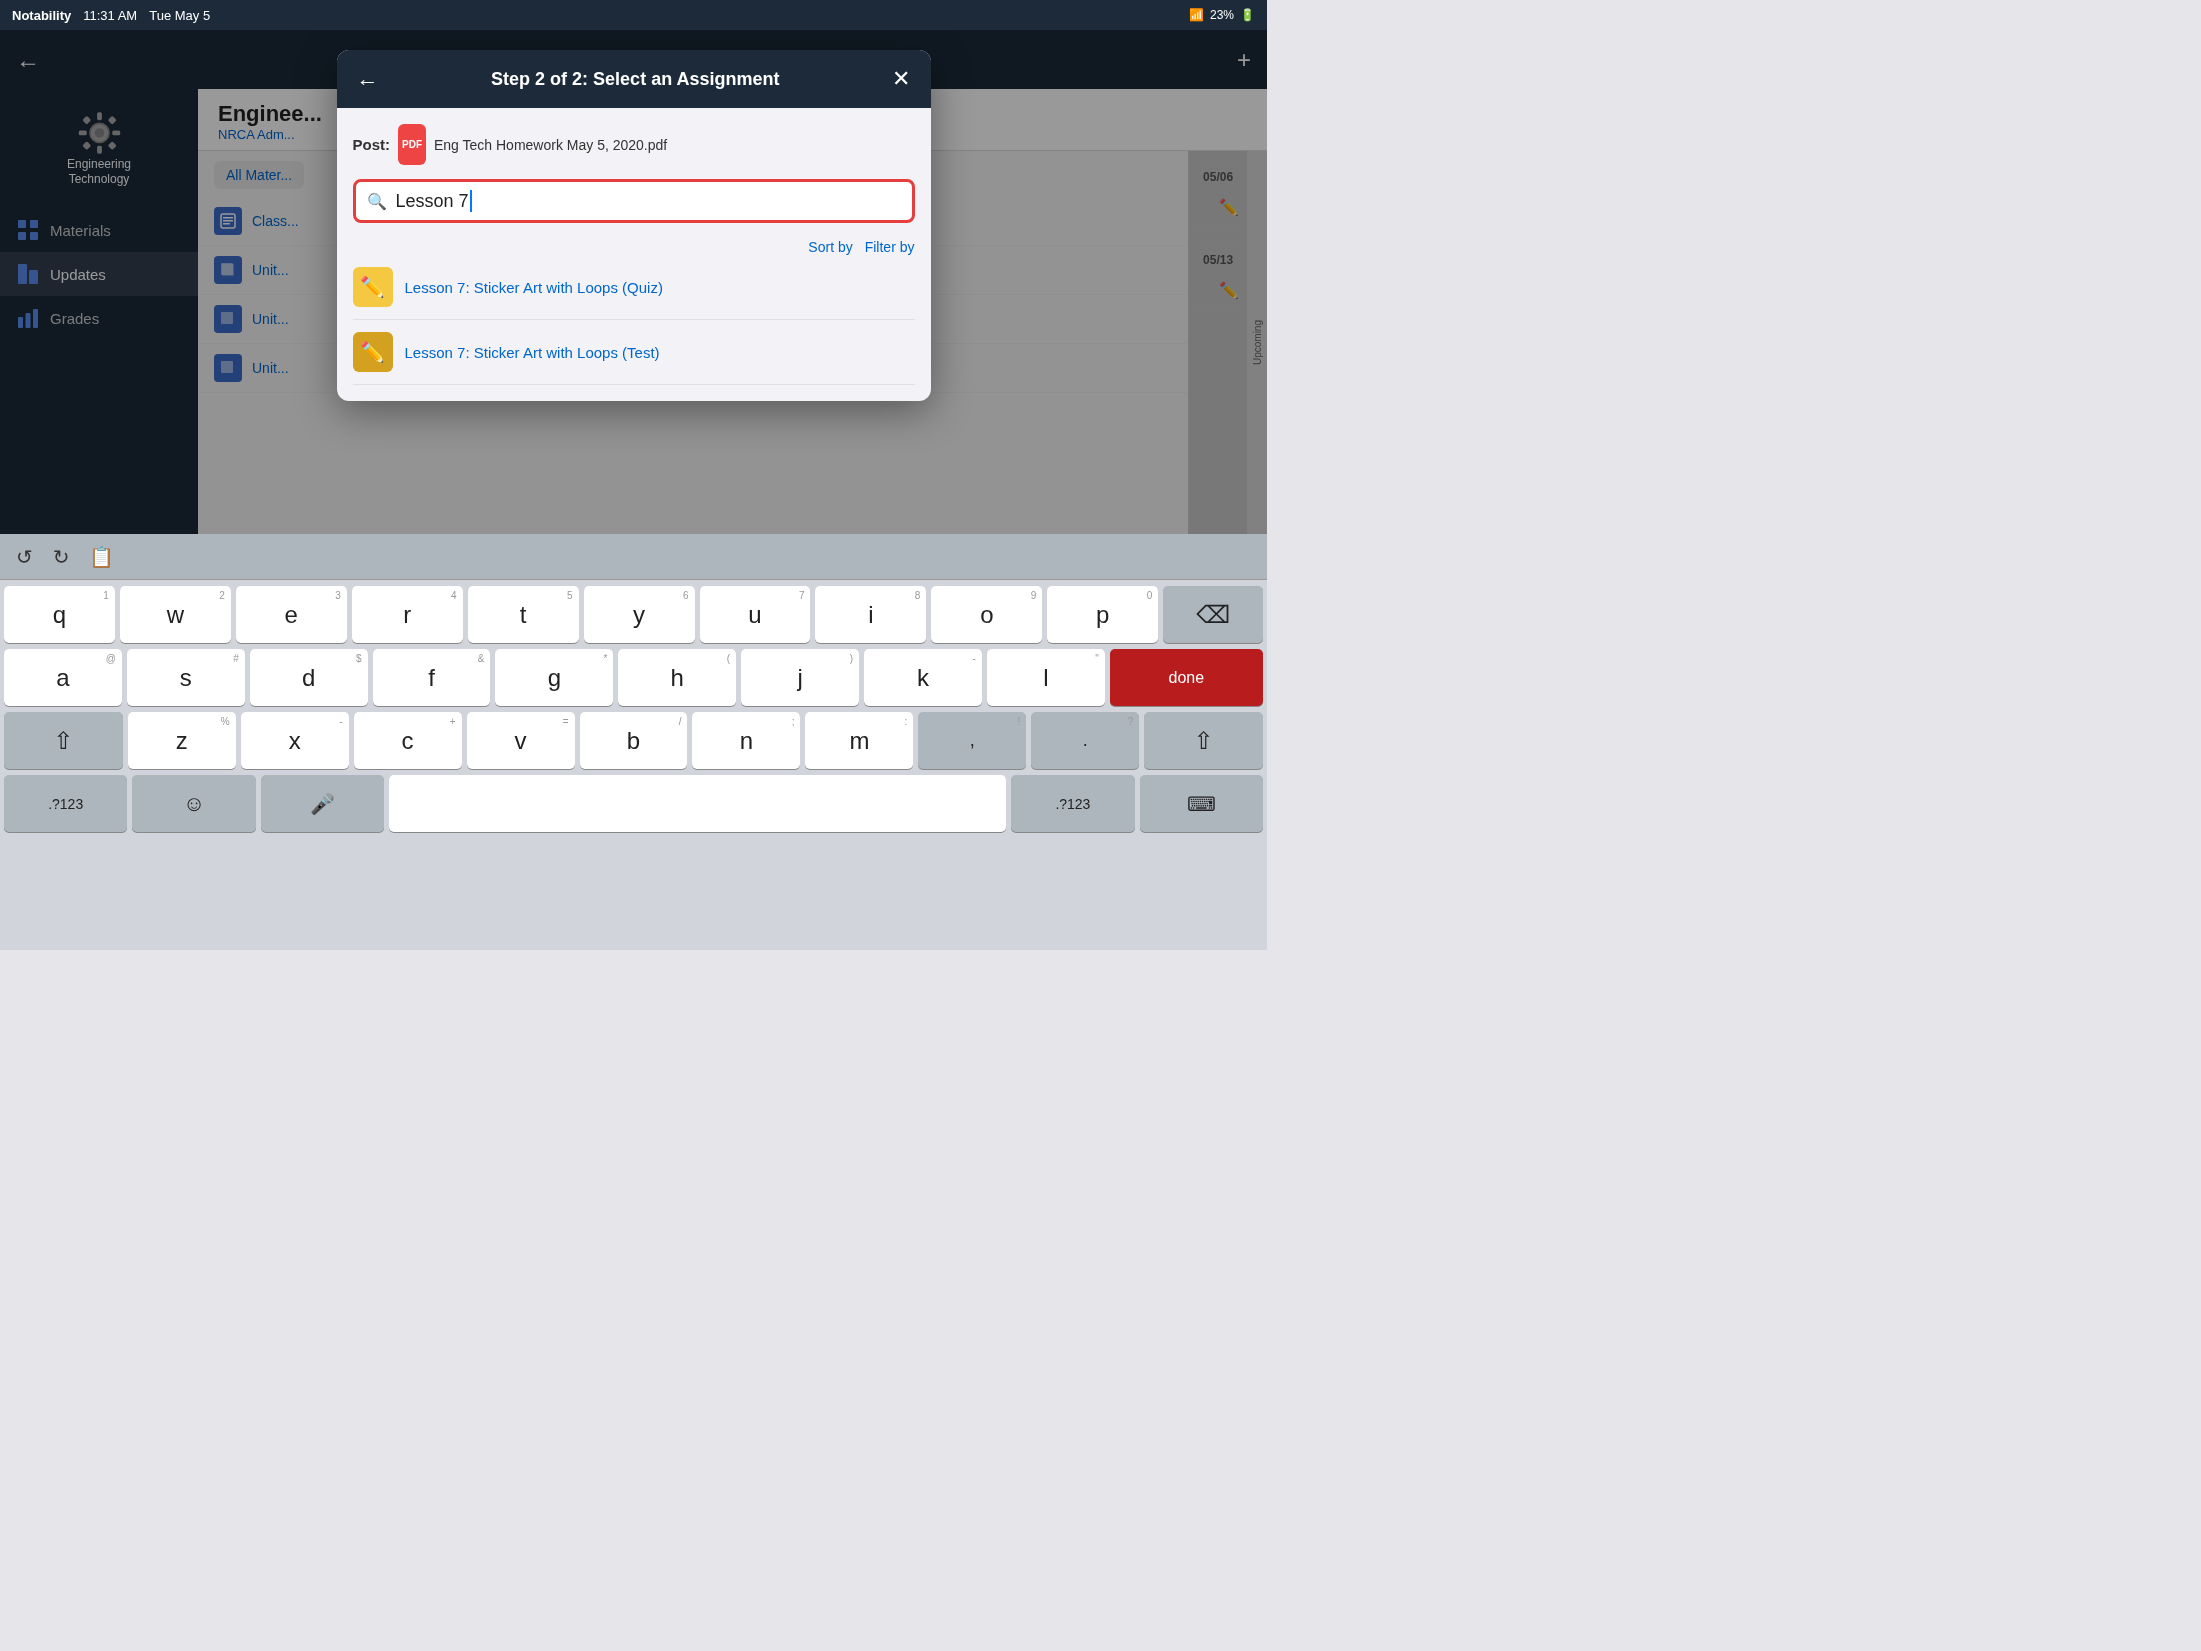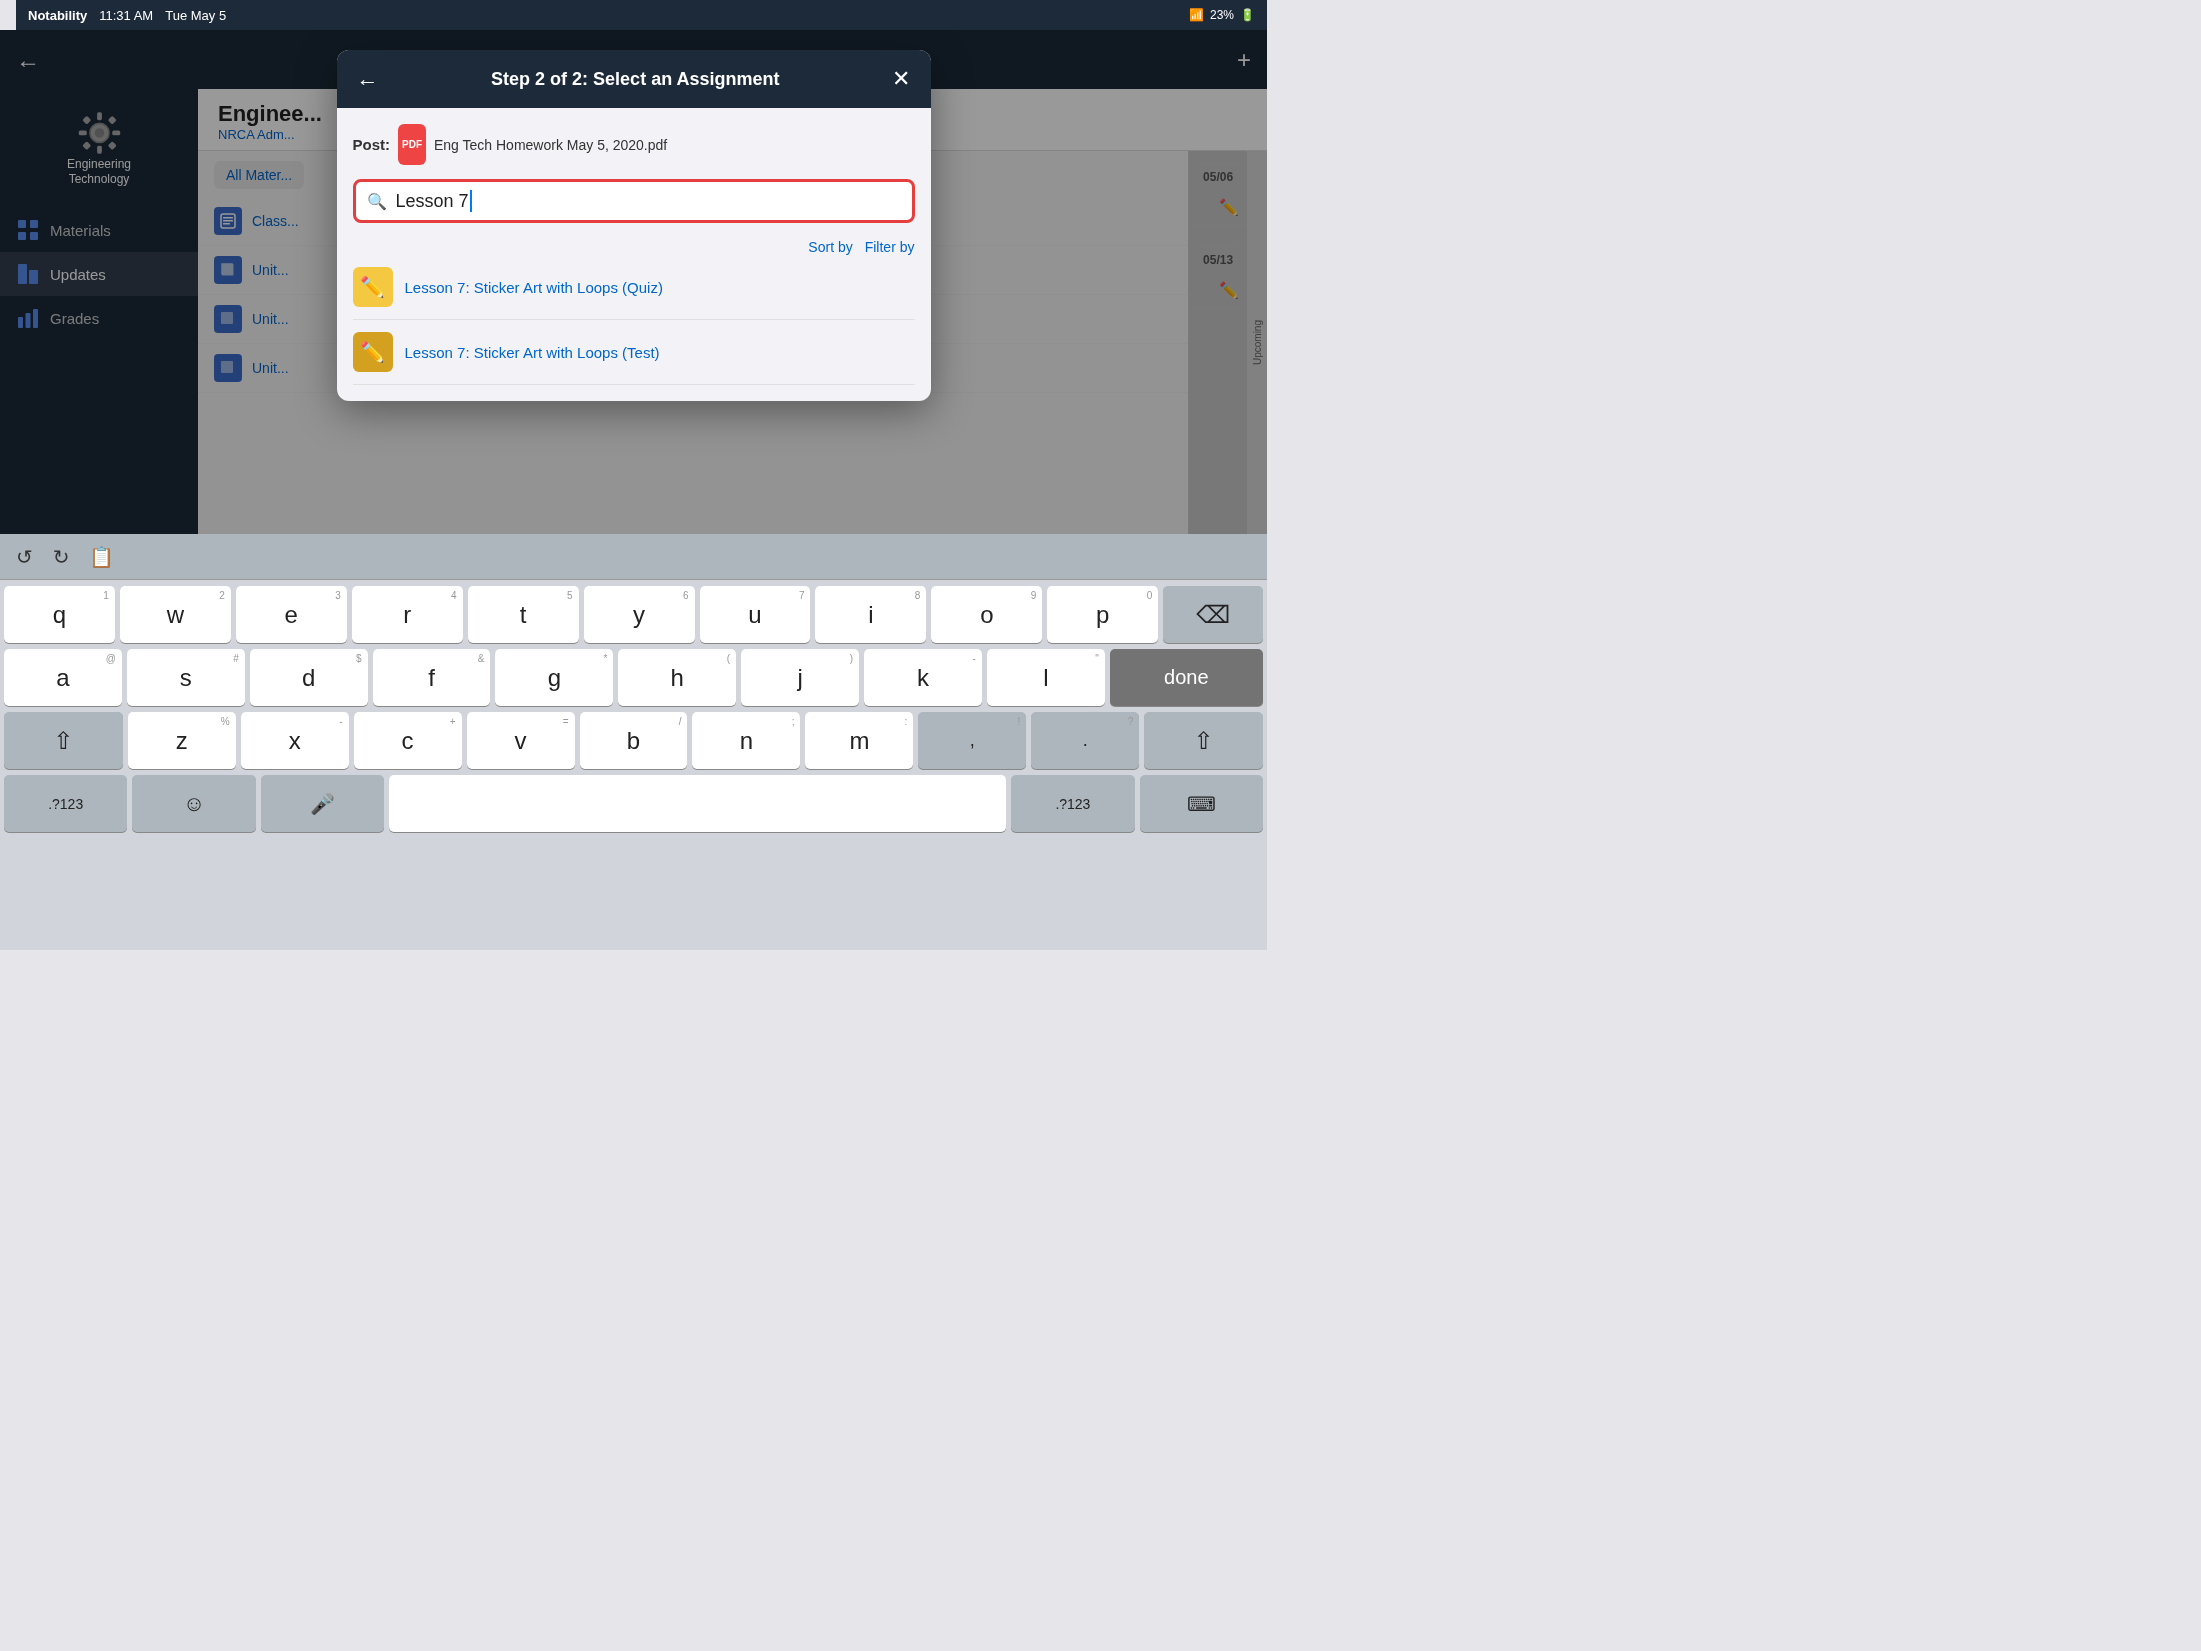--- a/index.html
+++ b/index.html
@@ -8,21 +8,21 @@
       background: #e5e5ea;
       width: 1267px;
       height: 950px;
       overflow: hidden;
       position: relative;
     }
 
     
     .status-bar {
       position: absolute;
-      top: 0; left: 16px; right: 0;
+      top: 0; left: 0; right: 0;
       height: 30px;
       background: #1c2a3a;
       display: flex;
       align-items: center;
       justify-content: space-between;
       padding: 0 12px;
       z-index: 100;
     }
     .status-bar-left {
       display: flex;
@@ -296,23 +296,23 @@
       top: 4px;
       right: 6px;
       font-size: 10px;
       color: #999;
     }
     .key.dark {
       background: #adb5bd;
       color: #222;
     }
     .key.blue-key {
-      background: #737373;
-      color: white;
-      font-size: 20px;
+      background: #b91c1c;
+      color: white;
+      font-size: 16px;
     }
     .key.space {
       flex: 4;
       min-width: 297px;
     }
     .key.small {
       min-width: 77px;
       flex: 0.8;
     }
     .key.wide {

